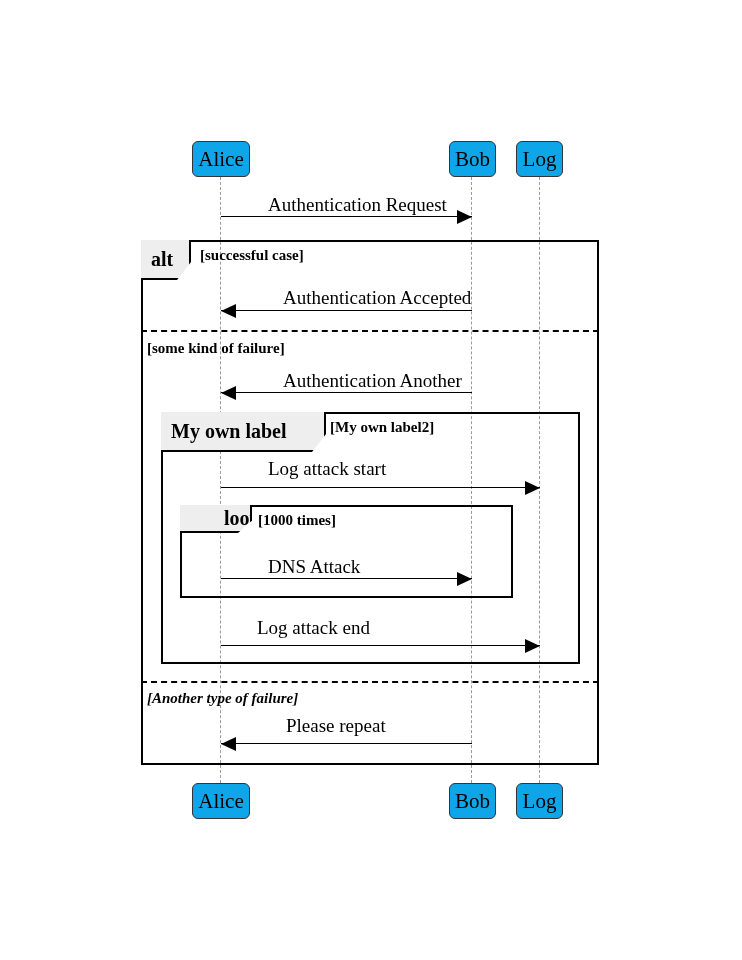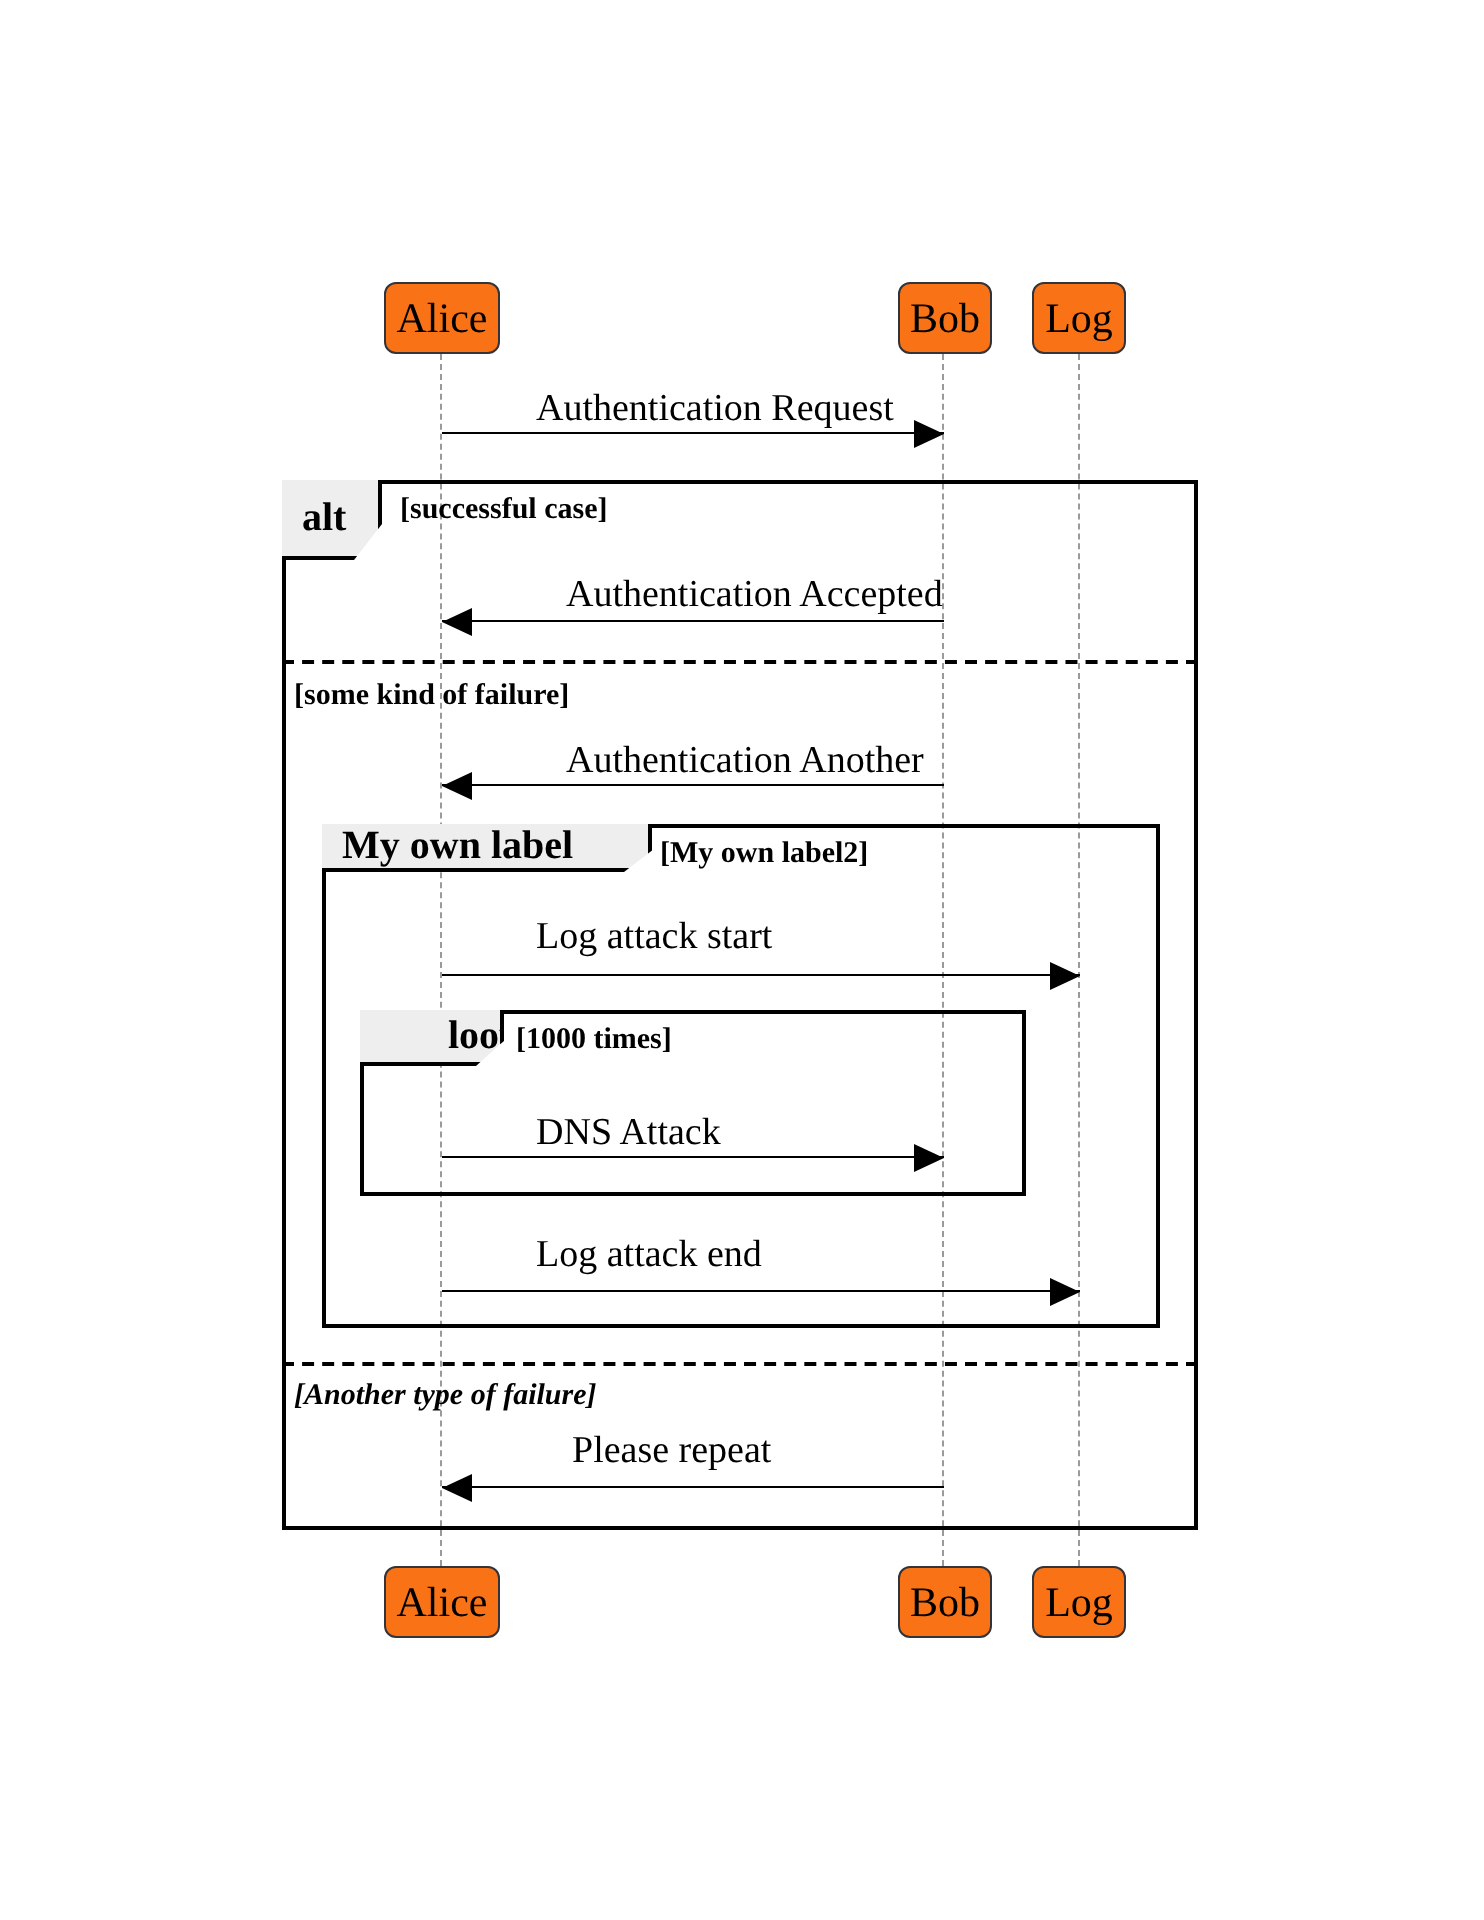--- a/index.html
+++ b/index.html
@@ -13,21 +13,21 @@
     height: 960px;
     background: #ffffff;
     font-family: "Liberation Serif", serif;
     overflow: hidden;
   }
 
   
   .participant {
     position: absolute;
     box-sizing: border-box;
-    background: #f97316;
+    background: #0ea5e9;
     border: 1.5px solid #33333a;
     border-radius: 6px;
     display: flex;
     align-items: center;
     justify-content: center;
     font-family: "Liberation Serif", serif;
     font-size: 21px;
     color: #000000;
     line-height: 1;
     box-shadow: 0 0 0 0 transparent;
@@ -113,21 +113,21 @@
     <div class="lifeline" style="left: 471.25px; top: 177px; height: 606px;"></div>
     <div class="lifeline" style="left: 539.25px; top: 177px; height: 606px;"></div>
     <div class="fragment" style="left: 141px; top: 240px; width: 458px; height: 525px;"></div>
     <div class="frag-tab" style="left: 141px; top: 240px; width: 50px; height: 40px;">alt</div>
     <div class="frag-guard" style="left: 200px; top: 247px;">[successful case]</div>
     <div class="frag-divider" style="left: 141px; top: 330px; width: 458px;"></div>
     <div class="frag-guard" style="left: 147px; top: 340px;">[some kind of failure]</div>
     <div class="frag-divider" style="left: 141px; top: 681px; width: 458px;"></div>
     <div class="frag-guard" style="left: 147px; top: 690px; font-style: italic;">[Another type of failure]</div>
     <div class="fragment" style="left: 161px; top: 412px; width: 419px; height: 252px;"></div>
-    <div class="frag-tab" style="left: 161px; top: 412px; width: 165px; height: 24px;">My own label</div>
+    <div class="frag-tab" style="left: 161px; top: 412px; width: 165px; height: 40px;">My own label</div>
     <div class="frag-guard" style="left: 330px; top: 419px;">[My own label2]</div>
     <div class="fragment" style="left: 180px; top: 505px; width: 333px; height: 93px;"></div>
     <div class="frag-tab" style="left: 180px; top: 505px; width: 72px; height: 28px; padding-left: 44px;">loop</div>
     <div class="frag-guard" style="left: 258px; top: 512px;">[1000 times]</div>
     <div class="msg-line" style="left: 221px; top: 216px; width: 251px;"></div>
     <div class="msg-head right" style="top: 209.8px; left: 457px;"></div>
     <div class="msg-label" style="left: 228px; top: 194px;">Authentication Request</div>
     <div class="msg-line" style="left: 221px; top: 310px; width: 251px;"></div>
     <div class="msg-head left" style="top: 303.8px; left: 221px;"></div>
     <div class="msg-label" style="left: 243px; top: 287px;">Authentication Accepted</div>
@@ -135,21 +135,21 @@
     <div class="msg-head left" style="top: 385.8px; left: 221px;"></div>
     <div class="msg-label" style="left: 243px; top: 370px;">Authentication Another</div>
     <div class="msg-line" style="left: 221px; top: 487px; width: 319px;"></div>
     <div class="msg-head right" style="top: 480.8px; left: 525px;"></div>
     <div class="msg-label" style="left: 228px; top: 458px;">Log attack start</div>
     <div class="msg-line" style="left: 221px; top: 578px; width: 251px;"></div>
     <div class="msg-head right" style="top: 571.8px; left: 457px;"></div>
     <div class="msg-label" style="left: 228px; top: 556px;">DNS Attack</div>
     <div class="msg-line" style="left: 221px; top: 645px; width: 319px;"></div>
     <div class="msg-head right" style="top: 638.8px; left: 525px;"></div>
-    <div class="msg-label" style="left: 228px; top: 617px;">Log attack end</div>
+    <div class="msg-label" style="left: 217px; top: 617px;">Log attack end</div>
     <div class="msg-line" style="left: 221px; top: 743px; width: 251px;"></div>
     <div class="msg-head left" style="top: 736.8px; left: 221px;"></div>
     <div class="msg-label" style="left: 246px; top: 715px;">Please repeat</div>
     <div class="participant" style="left: 192px; top: 141px; width: 58px; height: 36px;">Alice</div>
     <div class="participant" style="left: 449px; top: 141px; width: 47px; height: 36px;">Bob</div>
     <div class="participant" style="left: 516px; top: 141px; width: 47px; height: 36px;">Log</div>
     <div class="participant" style="left: 192px; top: 783px; width: 58px; height: 36px;">Alice</div>
     <div class="participant" style="left: 449px; top: 783px; width: 47px; height: 36px;">Bob</div>
     <div class="participant" style="left: 516px; top: 783px; width: 47px; height: 36px;">Log</div>
   </div>

